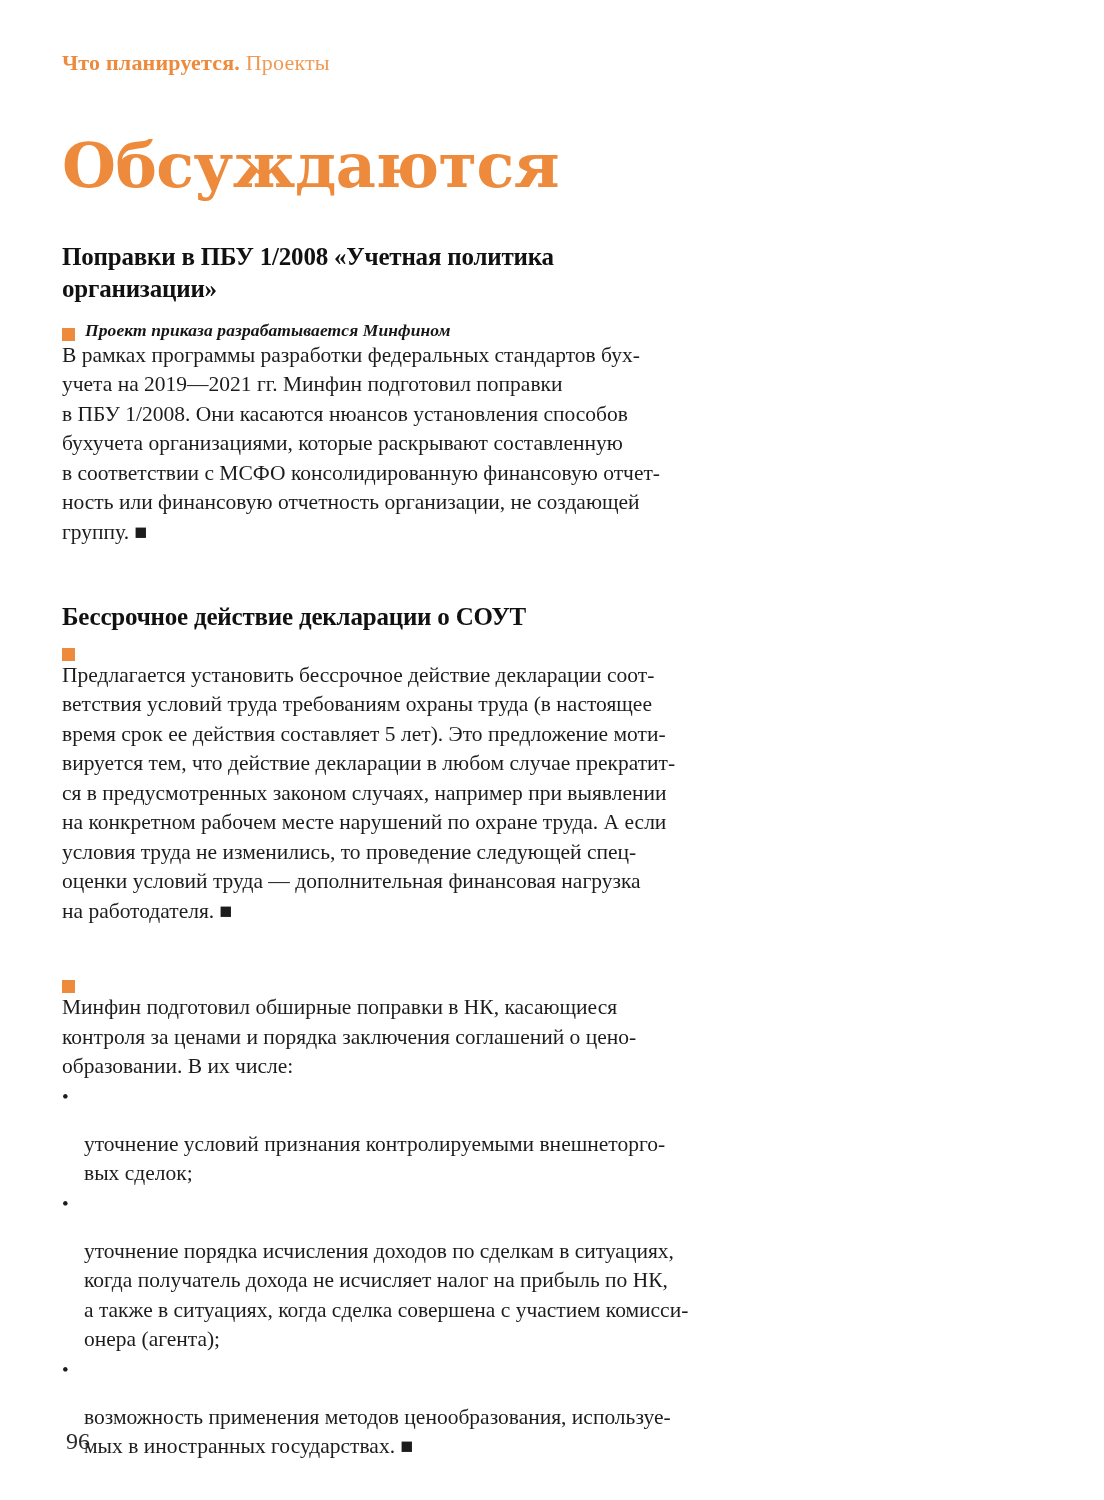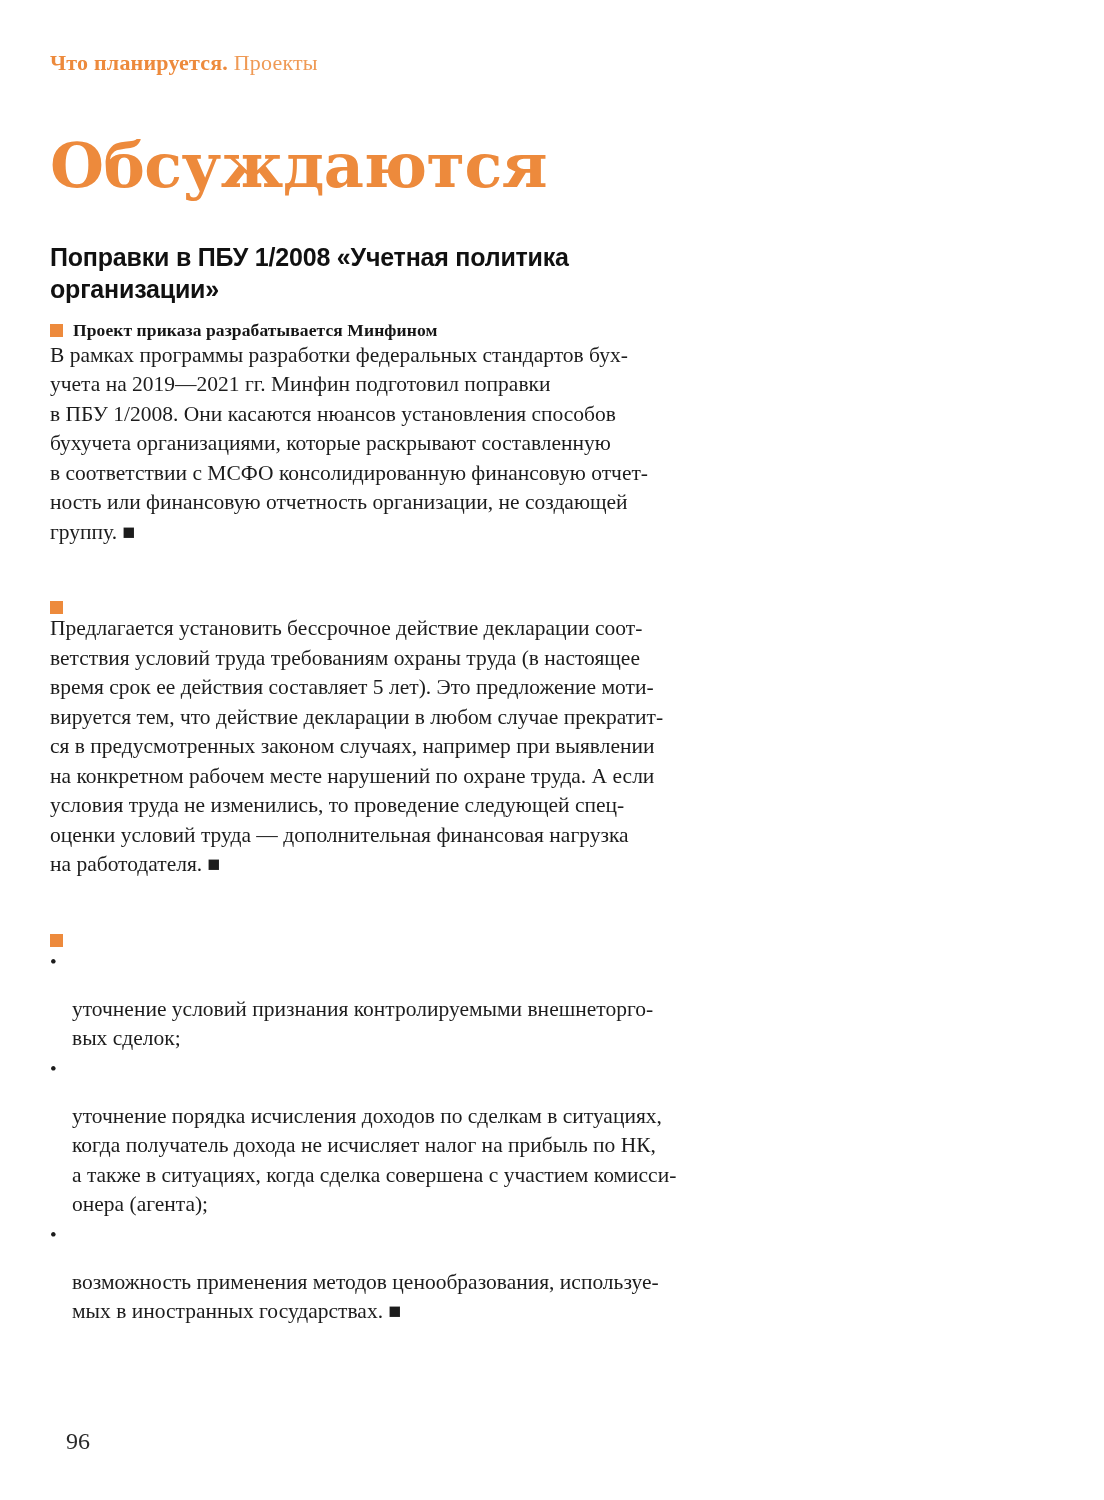--- a/index.html
+++ b/index.html
@@ -10,21 +10,21 @@
   body {
     width: 1104px;
     height: 1500px;
     position: relative;
     font-family: "Liberation Serif", serif;
     color: var(--ink, #1c1c1c);
     overflow: hidden;
   }
   .page {
     position: absolute;
-    left: 50px;
+    left: 62px;
     top: 50px;
     width: 700px;
   }
   .breadcrumb {
     font-size: 22px;
     line-height: 1.2;
     letter-spacing: 0.2px;
   }
   .breadcrumb .crumb-section {
     color: var(--accent, #ed8a3c);
@@ -43,32 +43,33 @@
     color: var(--accent, #ed8a3c);
     letter-spacing: -0.5px;
   }
   .article {
     margin-top: 54px;
   }
   .article.first {
     margin-top: 40px;
   }
   .article-heading {
-    font-family: Liberation Sans, sans-serif;
+    font-family: Liberation Serif, serif;
     font-weight: bold;
     font-size: 25px;
     line-height: 1.3;
     color: #111111;
     white-space: pre-line;
     letter-spacing: -0.2px;
   }
   .tag-line {
     margin-top: 14px;
     display: flex;
-    align-items: center;
+    align-items: flex-end;
+    font-style: italic;
   }
   .tag-square {
     width: 13px;
     height: 13px;
     background: var(--accent, #ed8a3c);
     flex: none;
     margin-right: 10px;
   }
   .tag-label {
     font-weight: bold;
@@ -129,38 +130,42 @@
     <div class="article-body">В рамках программы разработки федеральных стандартов бух-
 учета на 2019—2021 гг. Минфин подготовил поправки
 в ПБУ 1/2008. Они касаются нюансов установления способов
 бухучета организациями, которые раскрывают составленную
 в соответствии с МСФО консолидированную финансовую отчет-
 ность или финансовую отчетность организации, не создающей
 группу. ■</div>
   </div>
 
   <div class="article">
+    <div class="article-heading">Бессрочное действие декларации о СОУТ</div>
     <div class="tag-line">
       <span class="tag-square"></span>
     </div>
     <div class="article-body">Предлагается установить бессрочное действие декларации соот-
 ветствия условий труда требованиям охраны труда (в настоящее
 время срок ее действия составляет 5 лет). Это предложение моти-
 вируется тем, что действие декларации в любом случае прекратит-
 ся в предусмотренных законом случаях, например при выявлении
 на конкретном рабочем месте нарушений по охране труда. А если
 условия труда не изменились, то проведение следующей спец-
 оценки условий труда — дополнительная финансовая нагрузка
 на работодателя. ■</div>
   </div>
 
   <div class="article">
     <div class="tag-line">
       <span class="tag-square"></span>
     </div>
+    <div class="article-body">Минфин подготовил обширные поправки в НК, касающиеся
+контроля за ценами и порядка заключения соглашений о цено-
+образовании. В их числе:</div>
     <div class="bullet-list">
       <div class="bullet-item">
         <span class="bullet-dot">•</span>
         <span class="bullet-text">уточнение условий признания контролируемыми внешнеторго-
 вых сделок;</span>
       </div>
       <div class="bullet-item">
         <span class="bullet-dot">•</span>
         <span class="bullet-text">уточнение порядка исчисления доходов по сделкам в ситуациях,
 когда получатель дохода не исчисляет налог на прибыль по НК,

